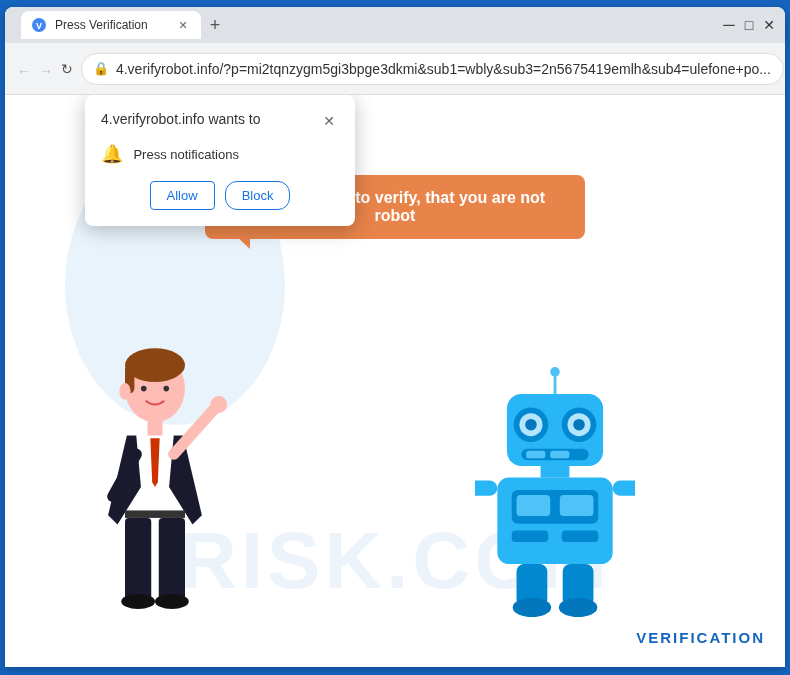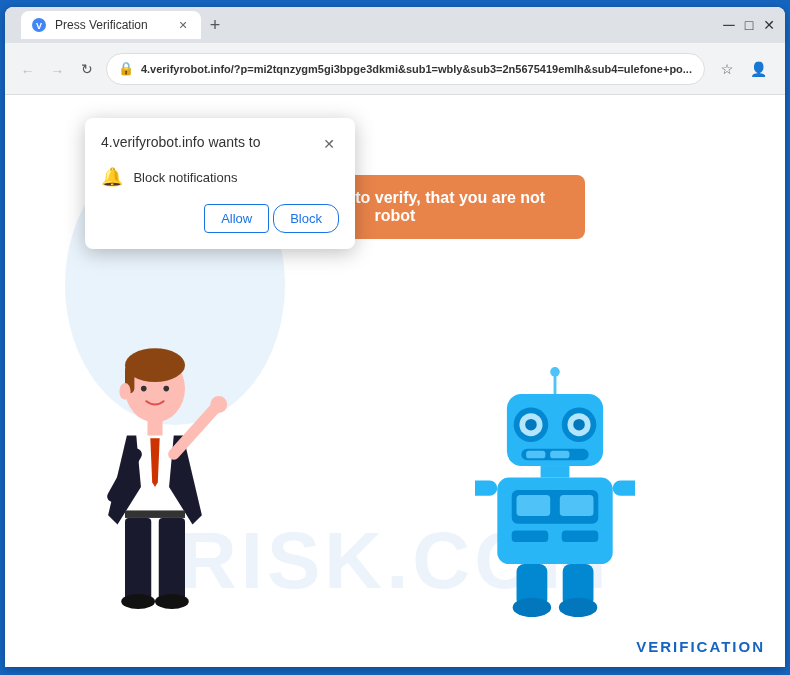--- a/index.html
+++ b/index.html
@@ -156,25 +156,24 @@
     }
 
     .lock-icon {
       color: #5f6368;
       font-size: 13px;
     }
 
     .url-text {
       flex: 1;
       color: #333;
-      font-size: 11px;
+      font-size: 14px;
       overflow: hidden;
       text-overflow: ellipsis;
       white-space: nowrap;
-      font-weight: bold;
     }
 
     .url-actions {
       display: flex;
       gap: 4px;
       align-items: center;
     }
 
     .url-action-btn {
       width: 28px;
@@ -207,21 +206,21 @@
       color: rgba(200, 220, 240, 0.35);
       white-space: nowrap;
       letter-spacing: 4px;
       pointer-events: none;
       z-index: 0;
     }
 
     
     .notification-popup {
       position: absolute;
-      top: 23px;
+      top: 0;
       left: 80px;
       width: 270px;
       background: #fff;
       border-radius: 8px;
       box-shadow: 0 4px 20px rgba(0,0,0,0.25);
       padding: 16px;
       z-index: 10;
     }
 
     .popup-header {
@@ -261,22 +260,22 @@
       color: #555;
     }
 
     .notification-text {
       font-size: 13px;
       color: #333;
     }
 
     .popup-buttons {
       display: flex;
-      justify-content: flex-end;
-      gap: 4px;
+      justify-content: center;
+      gap: 10px;
     }
 
     .btn-allow {
       padding: 6px 16px;
       border: 1px solid #1a73e8;
       border-radius: 4px;
       color: #1a73e8;
       background: transparent;
       font-size: 13px;
       cursor: pointer;
@@ -348,21 +347,21 @@
       width: 220px;
       height: 280px;
       border-radius: 50%;
       background: rgba(200, 225, 245, 0.4);
       z-index: 0;
     }
 
     
     .verification-text {
       position: absolute;
-      bottom: 12px;
+      bottom: 21px;
       right: 20px;
       color: #1565C0;
       font-size: 15px;
       font-weight: 700;
       letter-spacing: 2px;
       z-index: 3;
     }
 
     
     .person-svg, .robot-svg {
@@ -420,21 +419,21 @@
 
     <div class="watermark">RISK.COM</div>
 
     <div class="notification-popup">
       <div class="popup-header">
         <span class="popup-title">4.verifyrobot.info wants to</span>
         <span class="popup-close">✕</span>
       </div>
       <div class="popup-notification-item">
         <span class="bell-icon">🔔</span>
-        <span class="notification-text">Block notifications</span>
+        <span class="notification-text">Press notifications</span>
       </div>
       <div class="popup-buttons">
         <button class="btn-allow">Allow</button>
         <button class="btn-block">Block</button>
       </div>
     </div>
 
     <div class="speech-bubble">
       <span>Press "Allow" to verify, that you are not robot</span>
     </div>

